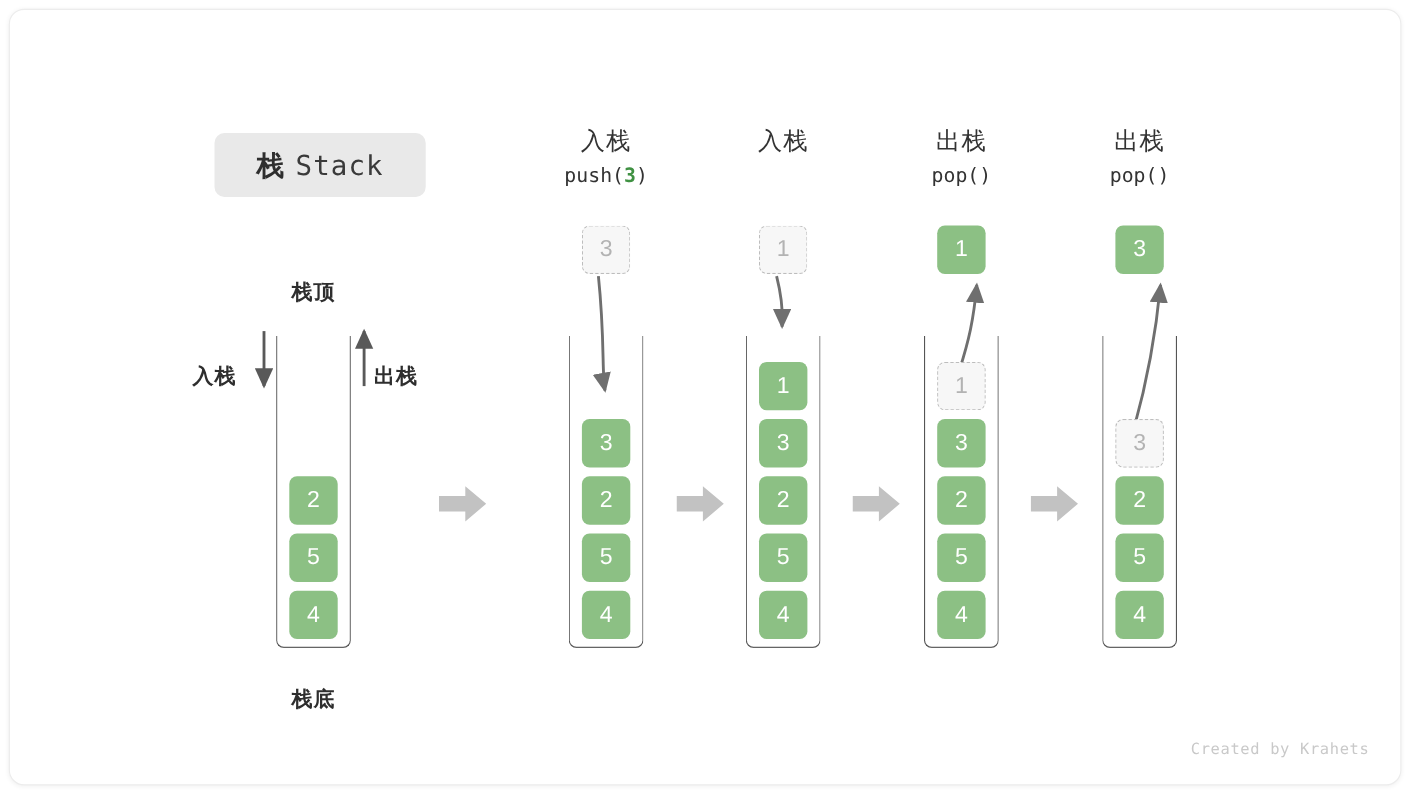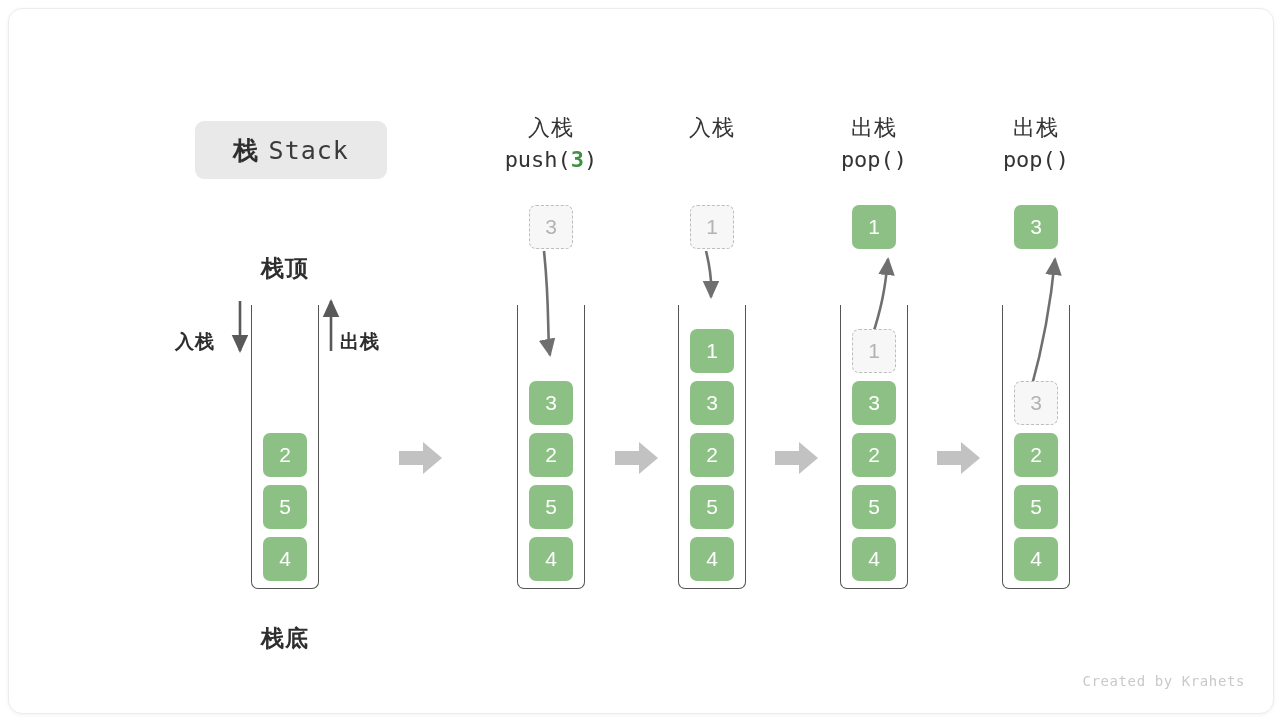--- a/index.html
+++ b/index.html
@@ -72,21 +72,21 @@
     text-align: center;
   }
   .op-cap .cn {
     font-size: 22px;
     color: #333333;
     line-height: 30px;
     letter-spacing: 1px;
   }
   .op-cap .code {
     font-family: "DejaVu Sans Mono", monospace;
-    font-size: 22px;
+    font-size: 18px;
     color: #333333;
     line-height: 34px;
     white-space: pre;
   }
   .op-cap .code .arg {
     color: #3f9142;
     font-weight: bold;
   }
 
   
@@ -143,21 +143,21 @@
   
   .side-label {
     position: absolute;
     font-size: 19px;
     font-weight: bold;
     color: #2e2e2e;
     letter-spacing: 1px;
   }
   .cap-label {
     position: absolute;
-    font-size: 23px;
+    font-size: 19px;
     font-weight: bold;
     color: #2e2e2e;
     text-align: center;
     width: 120px;
     letter-spacing: 1px;
   }
 
   
   #credit {
     position: absolute;

